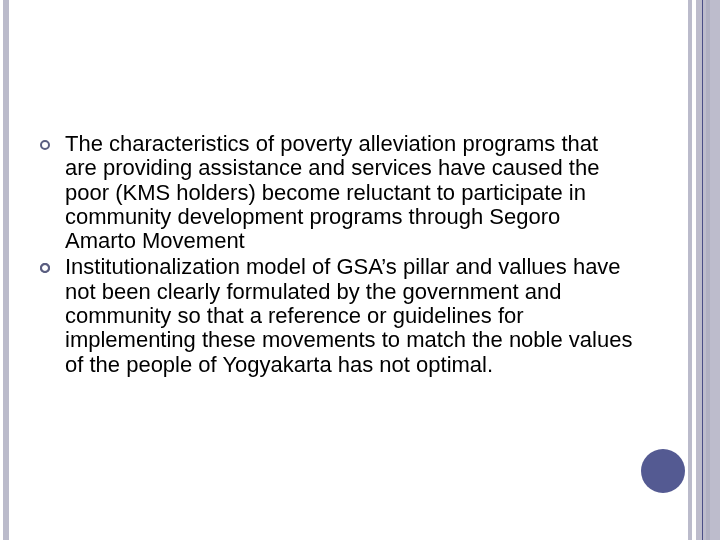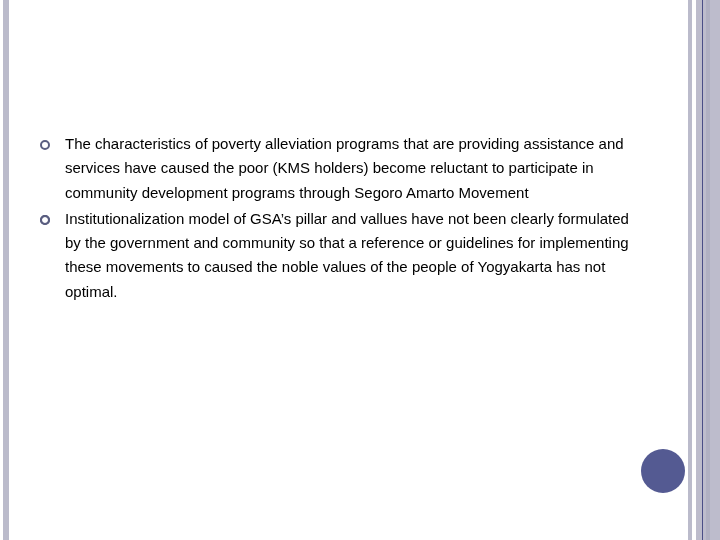--- a/index.html
+++ b/index.html
@@ -68,21 +68,21 @@
     .content {
       position: absolute;
       left: 36px;
       top: 132px;
       width: 600px;
     }
     .bullet-item {
       position: relative;
       padding-left: 29px;
       font-family: "Liberation Sans", sans-serif;
-      font-size: 15px;
+      font-size: 22px;
       line-height: 24.3px;
       color: #000000;
       margin-bottom: 2px;
     }
     .bullet-marker {
       position: absolute;
       left: 4px;
       top: 8px;
       width: 6px;
       height: 6px;
@@ -105,16 +105,16 @@
   <div class="content">
     <div class="bullet-item">
       <span class="bullet-marker"></span>
       <span>The characteristics of poverty alleviation programs that are providing assistance and services have caused the poor (KMS holders) become reluctant to participate in community development programs through Segoro Amarto Movement</span>
     </div>
     <div class="bullet-item">
       <span class="bullet-marker"></span>
     </div>
     <div class="bullet-item">
       <span class="bullet-marker"></span>
-      <span>Institutionalization model of  GSA’s pillar and vallues have not been clearly formulated by the government and community so that a reference or guidelines for implementing these movements to caused the noble values of the people of Yogyakarta has not optimal.</span>
+      <span>Institutionalization model of  GSA’s pillar and vallues have not been clearly formulated by the government and community so that a reference or guidelines for implementing these movements to match the noble values of the people of Yogyakarta has not optimal.</span>
     </div>
   </div>
 </div>
 
 </body></html>

